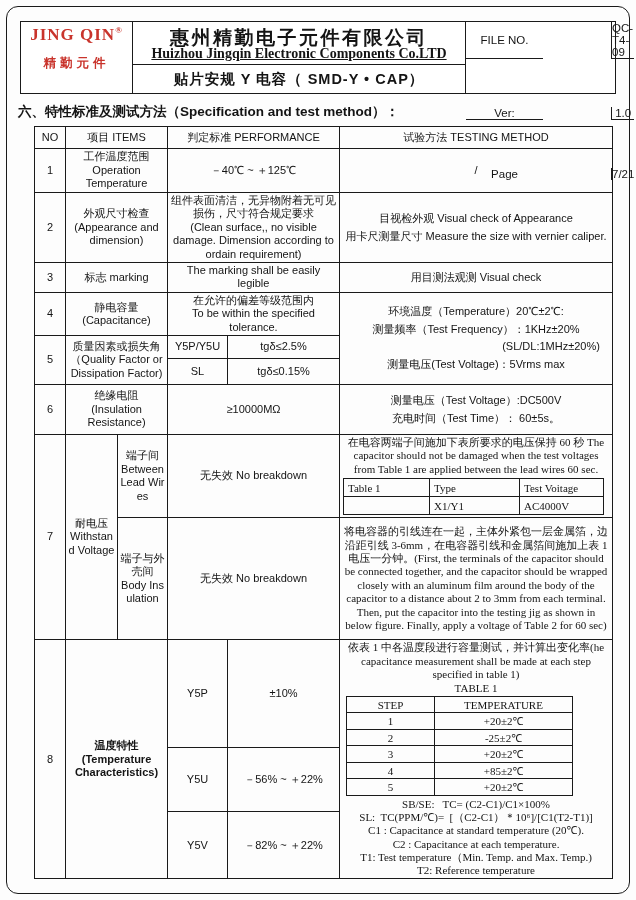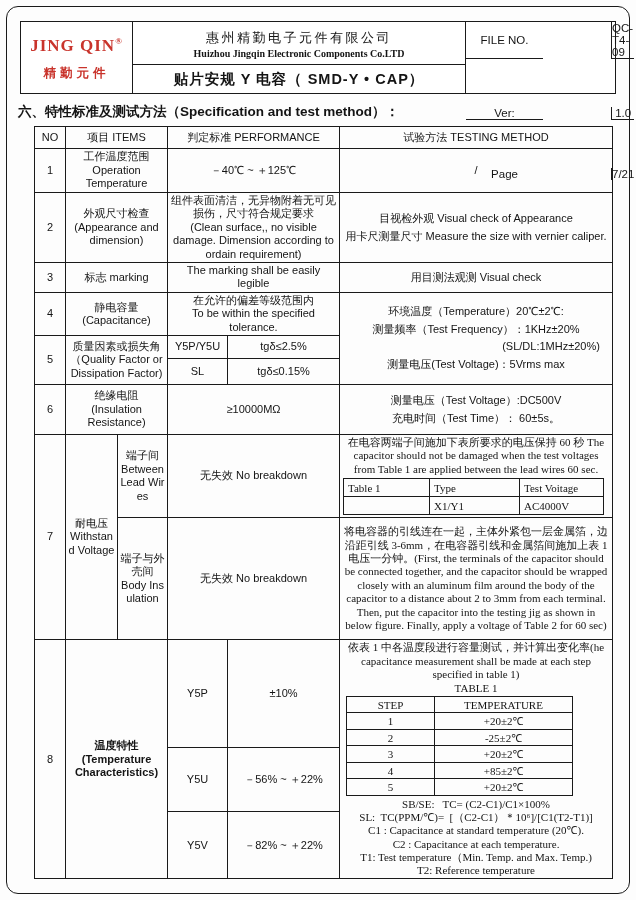--- a/index.html
+++ b/index.html
@@ -5,28 +5,28 @@
   html,body{margin:0;padding:0;}
   body{
     width:636px;height:900px;background:#fdfdfd;position:relative;overflow:hidden;
     font-family:"Liberation Sans",sans-serif;color:#141414;
     -webkit-font-smoothing:antialiased;
   }
   .page-border{position:absolute;inset:6px;border:1.6px solid #1a1a1a;border-radius:12px;pointer-events:none;}
 
   
   .hdr{display:flex;margin:21px 20px 0 20px;height:71px;border:1.7px solid #1a1a1a;background:#fff;}
-  .logo-cell{width:111px;border-right:1.7px solid #1a1a1a;display:flex;flex-direction:column;align-items:center;justify-content:center;color:#c9342c;}
+  .logo-cell{width:111px;border-right:1.7px solid #1a1a1a;display:flex;flex-direction:column;align-items:center;color:#c9342c;}
   .logo-name{font-family:"Liberation Serif",serif;font-weight:bold;font-size:17px;letter-spacing:1px;line-height:17px;}
   .logo-name sup{font-size:9px;}
   .logo-cn{font-size:12.5px;font-weight:bold;letter-spacing:4px;margin-top:12px;}
   .mid-cell{flex:1;display:flex;flex-direction:column;border-right:1.7px solid #1a1a1a;}
   .mid-top{height:42px;border-bottom:1.5px solid #1a1a1a;display:flex;flex-direction:column;align-items:center;justify-content:center;}
-  .co-cn{font-size:13px;font-weight:normal;letter-spacing:2.5px;line-height:21px;}
-  .co-en{font-family:"Liberation Serif",serif;font-weight:bold;font-size:10px;line-height:12px;}
+  .co-cn{font-size:19px;font-weight:bold;letter-spacing:2.5px;line-height:21px;}
+  .co-en{font-family:"Liberation Serif",serif;font-weight:bold;font-size:14px;line-height:12px;text-decoration:underline;}
   .mid-bot{flex:1;display:flex;align-items:center;justify-content:center;font-weight:bold;font-size:14.5px;letter-spacing:1px;}
   .meta{width:149px;display:grid;grid-template-columns:77px 1fr;grid-auto-rows:1fr;font-size:11.5px;gap:48px;}
   .meta>div{display:flex;align-items:center;justify-content:center;}
   .meta .bb{border-bottom:1.5px solid #1a1a1a;}
   .meta .bl{border-left:1.5px solid #1a1a1a;margin-left:20px;}
 
   
   .sec-title{margin:9px 0 5px 18px;font-weight:bold;font-size:13.5px;}
 
   

